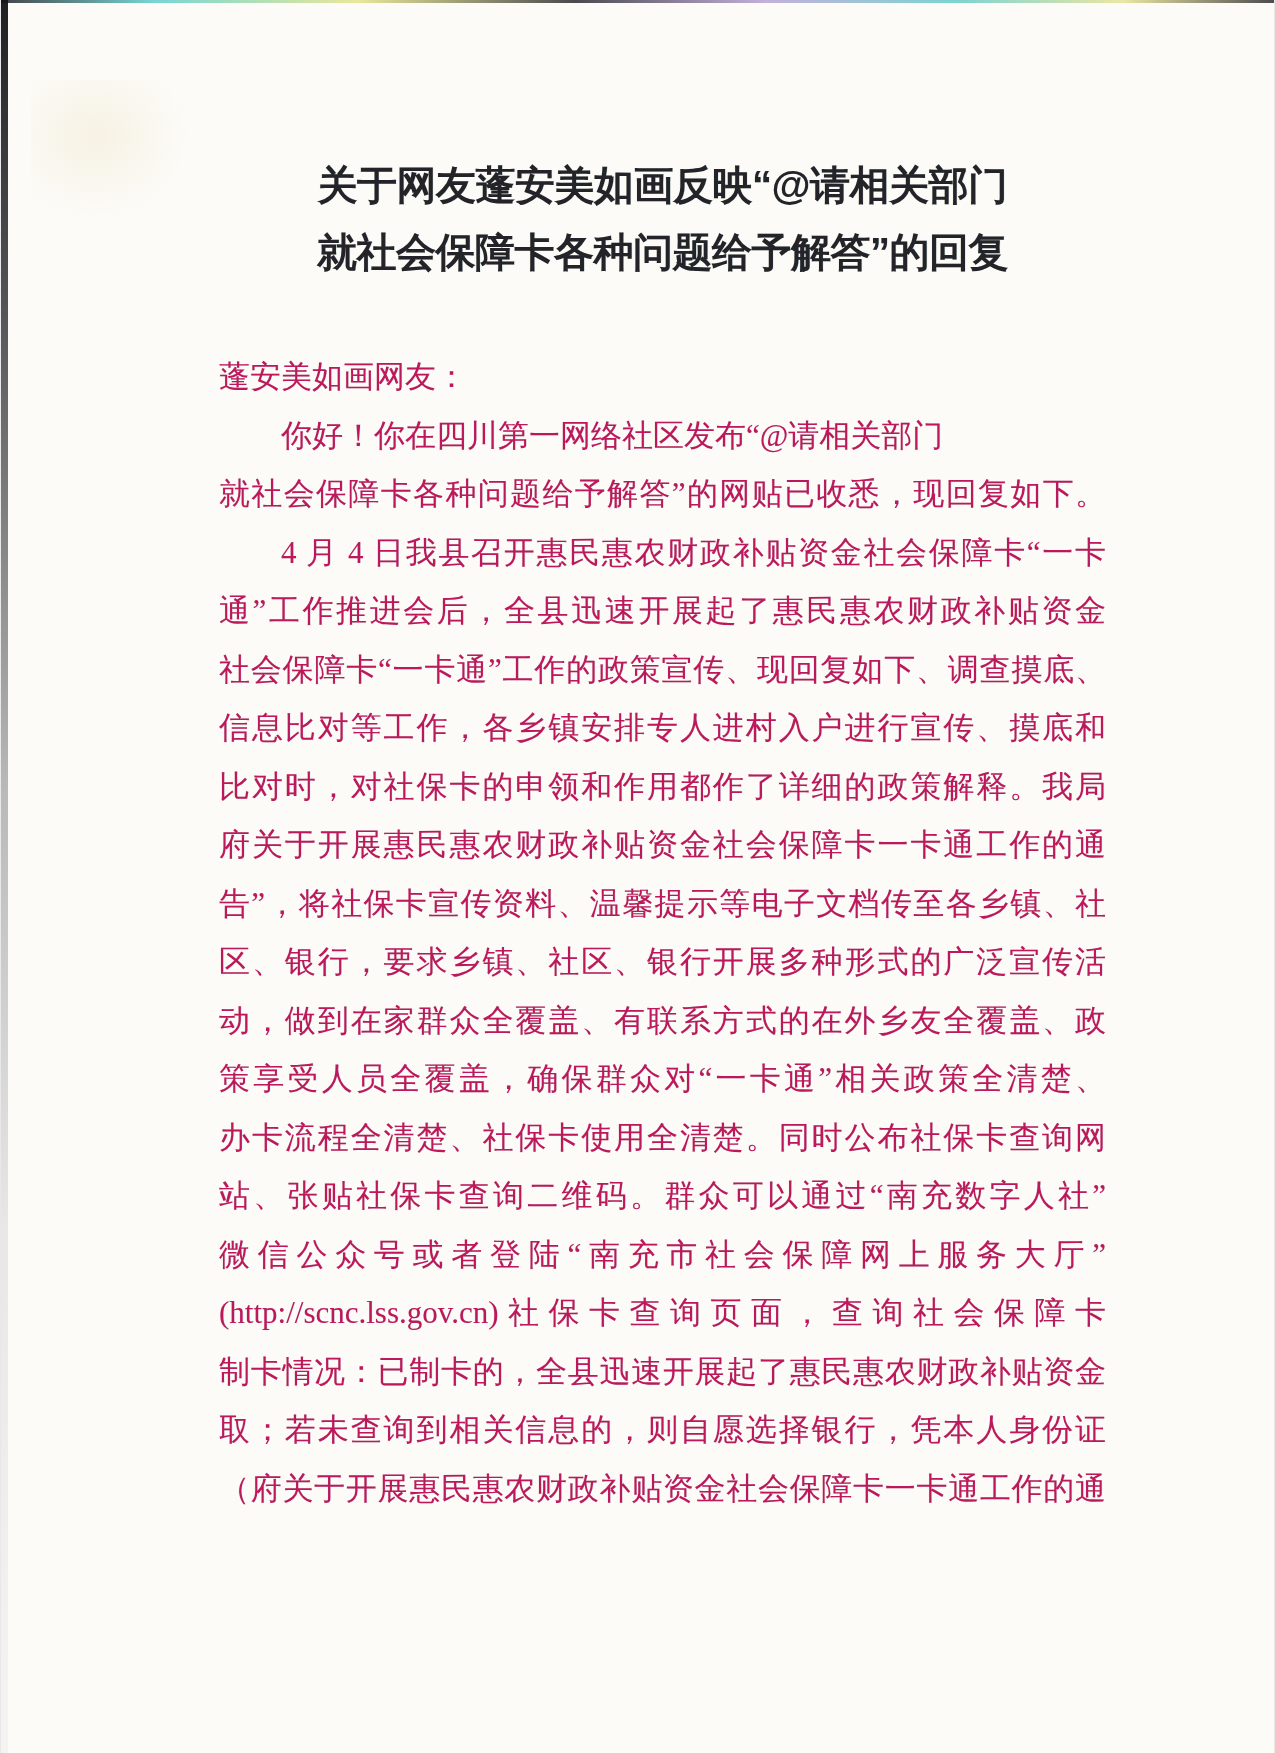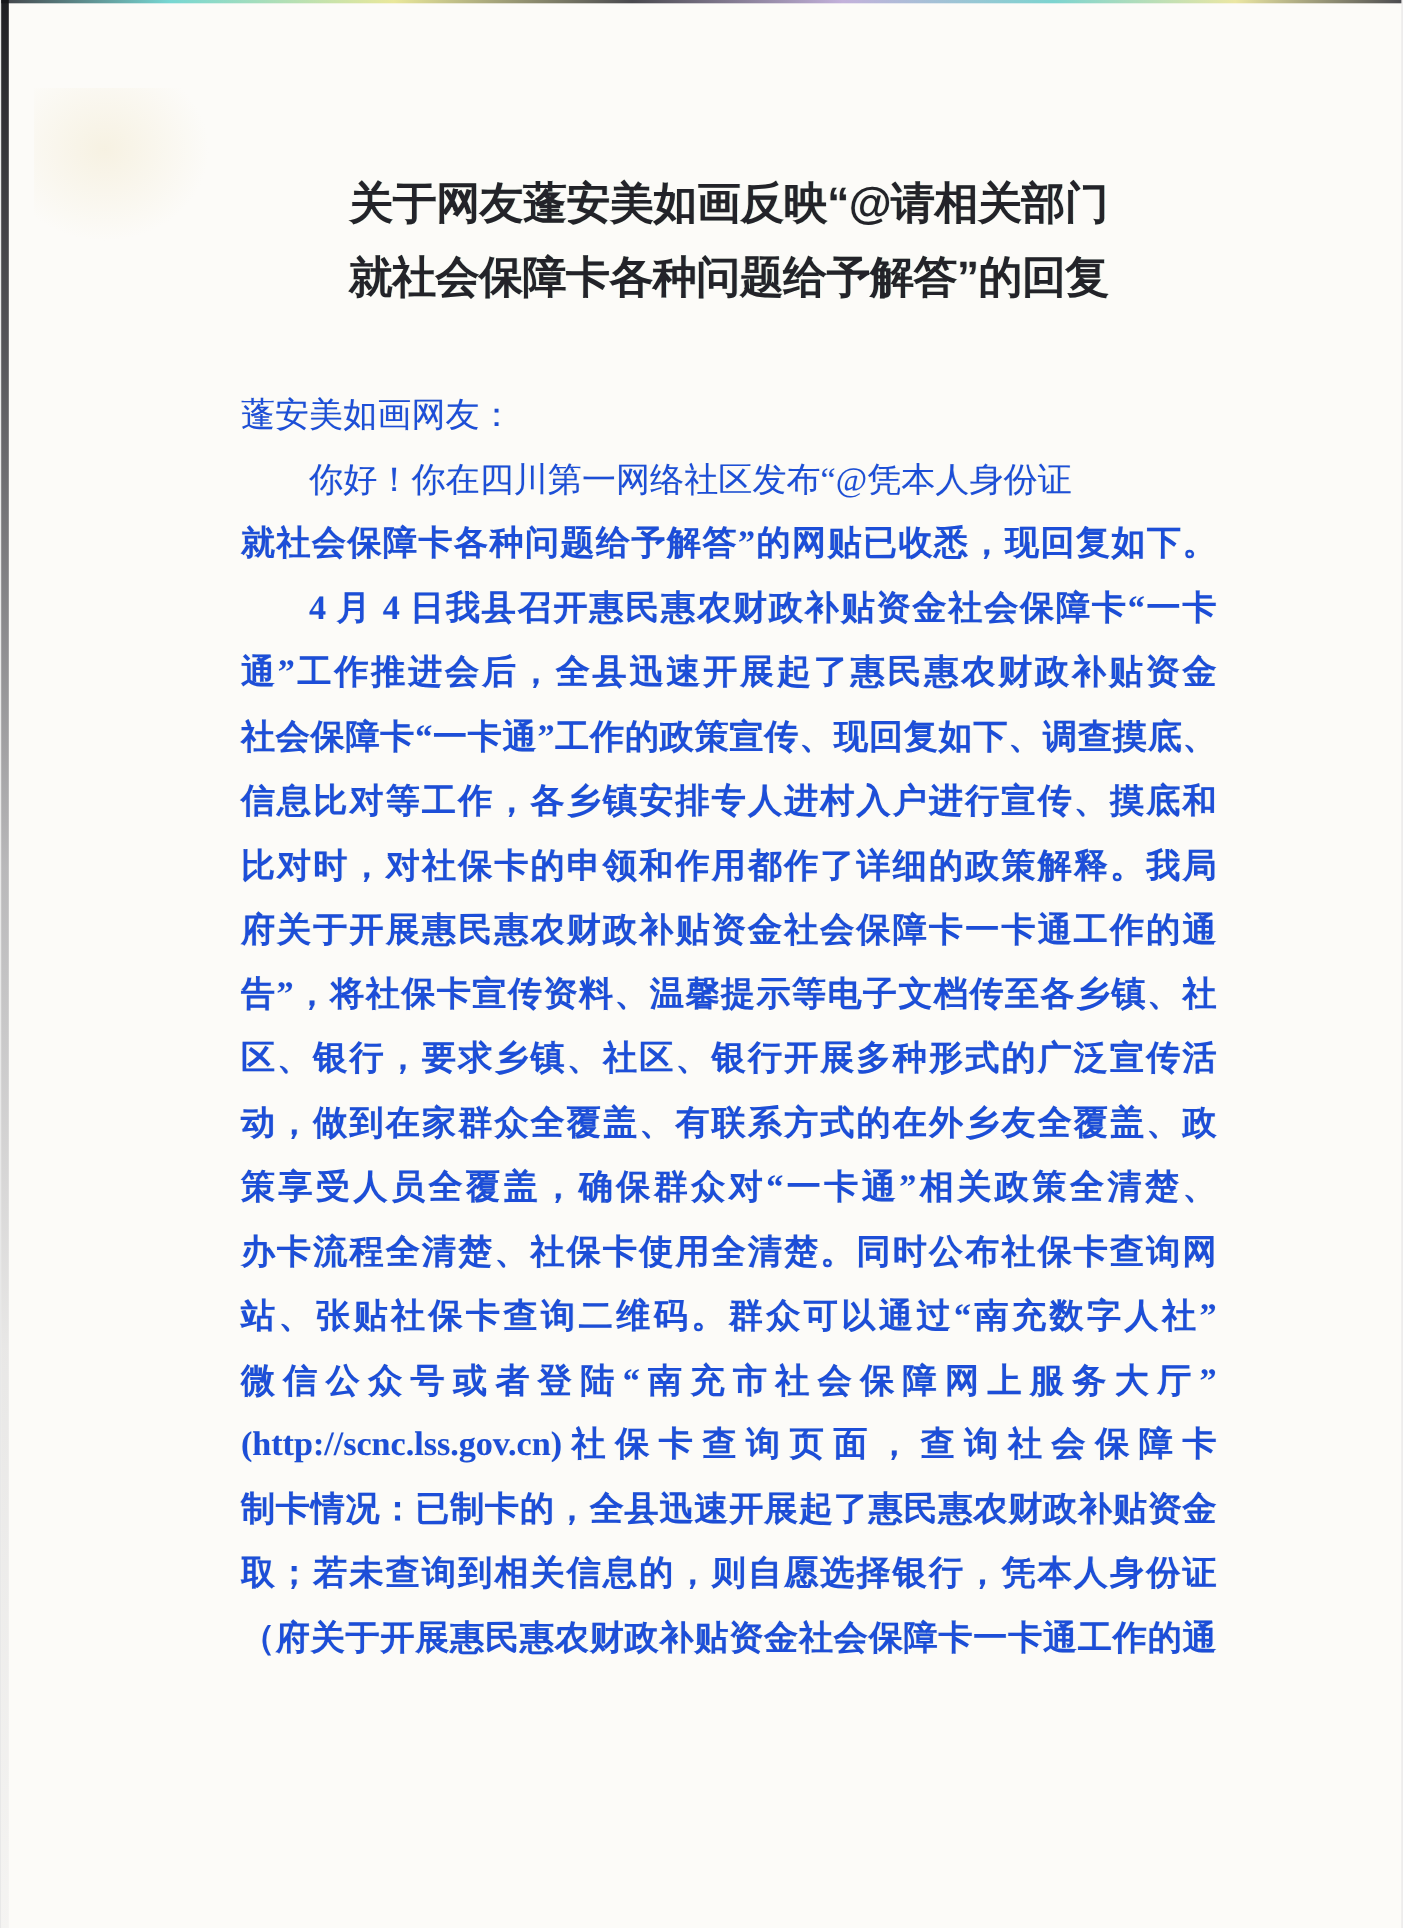--- a/index.html
+++ b/index.html
@@ -64,52 +64,51 @@
     text-shadow: 0.6px 0 0 rgba(0,150,160,0.18), -0.6px 0 0 rgba(190,150,40,0.15);
   }
   
   .letter-body {
     position: absolute;
     left: 218px;
     top: 348px;
     width: 887px;
     font-size: 31px;
     line-height: 58.5px;
-    color: #1d4ed8;
+    color: #be185d;
     text-shadow: 0.5px 0 0 rgba(0,150,170,0.15), -0.5px 0 0 rgba(190,150,40,0.12);
   }
   .letter-body .line {
     white-space: normal;
     text-align: left;
   }
   .letter-body .line.indent {
     text-indent: 62px;
   }
   .letter-body .line.flush {
     text-align: justify;
     text-align-last: justify;
-    font-weight: bold;
   }
 </style>
 </head>
 <body>
 
 <div class="page">
   <div class="scan-smudge"></div>
   <div class="scan-edge-top"></div>
   <div class="scan-edge-left"></div>
 
   <div class="title-block">
     <div>关于网友蓬安美如画反映“@请相关部门</div>
     <div>就社会保障卡各种问题给予解答”的回复</div>
   </div>
 
   <div class="letter-body">
       <div class="line">蓬安美如画网友：</div>
-      <div class="line indent">你好！你在四川第一网络社区发布“@凭本人身份证</div>
+      <div class="line indent">你好！你在四川第一网络社区发布“@请相关部门</div>
       <div class="line flush">就社会保障卡各种问题给予解答”的网贴已收悉，现回复如下。</div>
       <div class="line indent flush">4 月 4 日我县召开惠民惠农财政补贴资金社会保障卡“一卡</div>
       <div class="line flush">通”工作推进会后，全县迅速开展起了惠民惠农财政补贴资金</div>
       <div class="line flush">社会保障卡“一卡通”工作的政策宣传、现回复如下、调查摸底、</div>
       <div class="line flush">信息比对等工作，各乡镇安排专人进村入户进行宣传、摸底和</div>
       <div class="line flush">比对时，对社保卡的申领和作用都作了详细的政策解释。我局</div>
       <div class="line flush">府关于开展惠民惠农财政补贴资金社会保障卡一卡通工作的通</div>
       <div class="line flush">告”，将社保卡宣传资料、温馨提示等电子文档传至各乡镇、社</div>
       <div class="line flush">区、银行，要求乡镇、社区、银行开展多种形式的广泛宣传活</div>
       <div class="line flush">动，做到在家群众全覆盖、有联系方式的在外乡友全覆盖、政</div>

